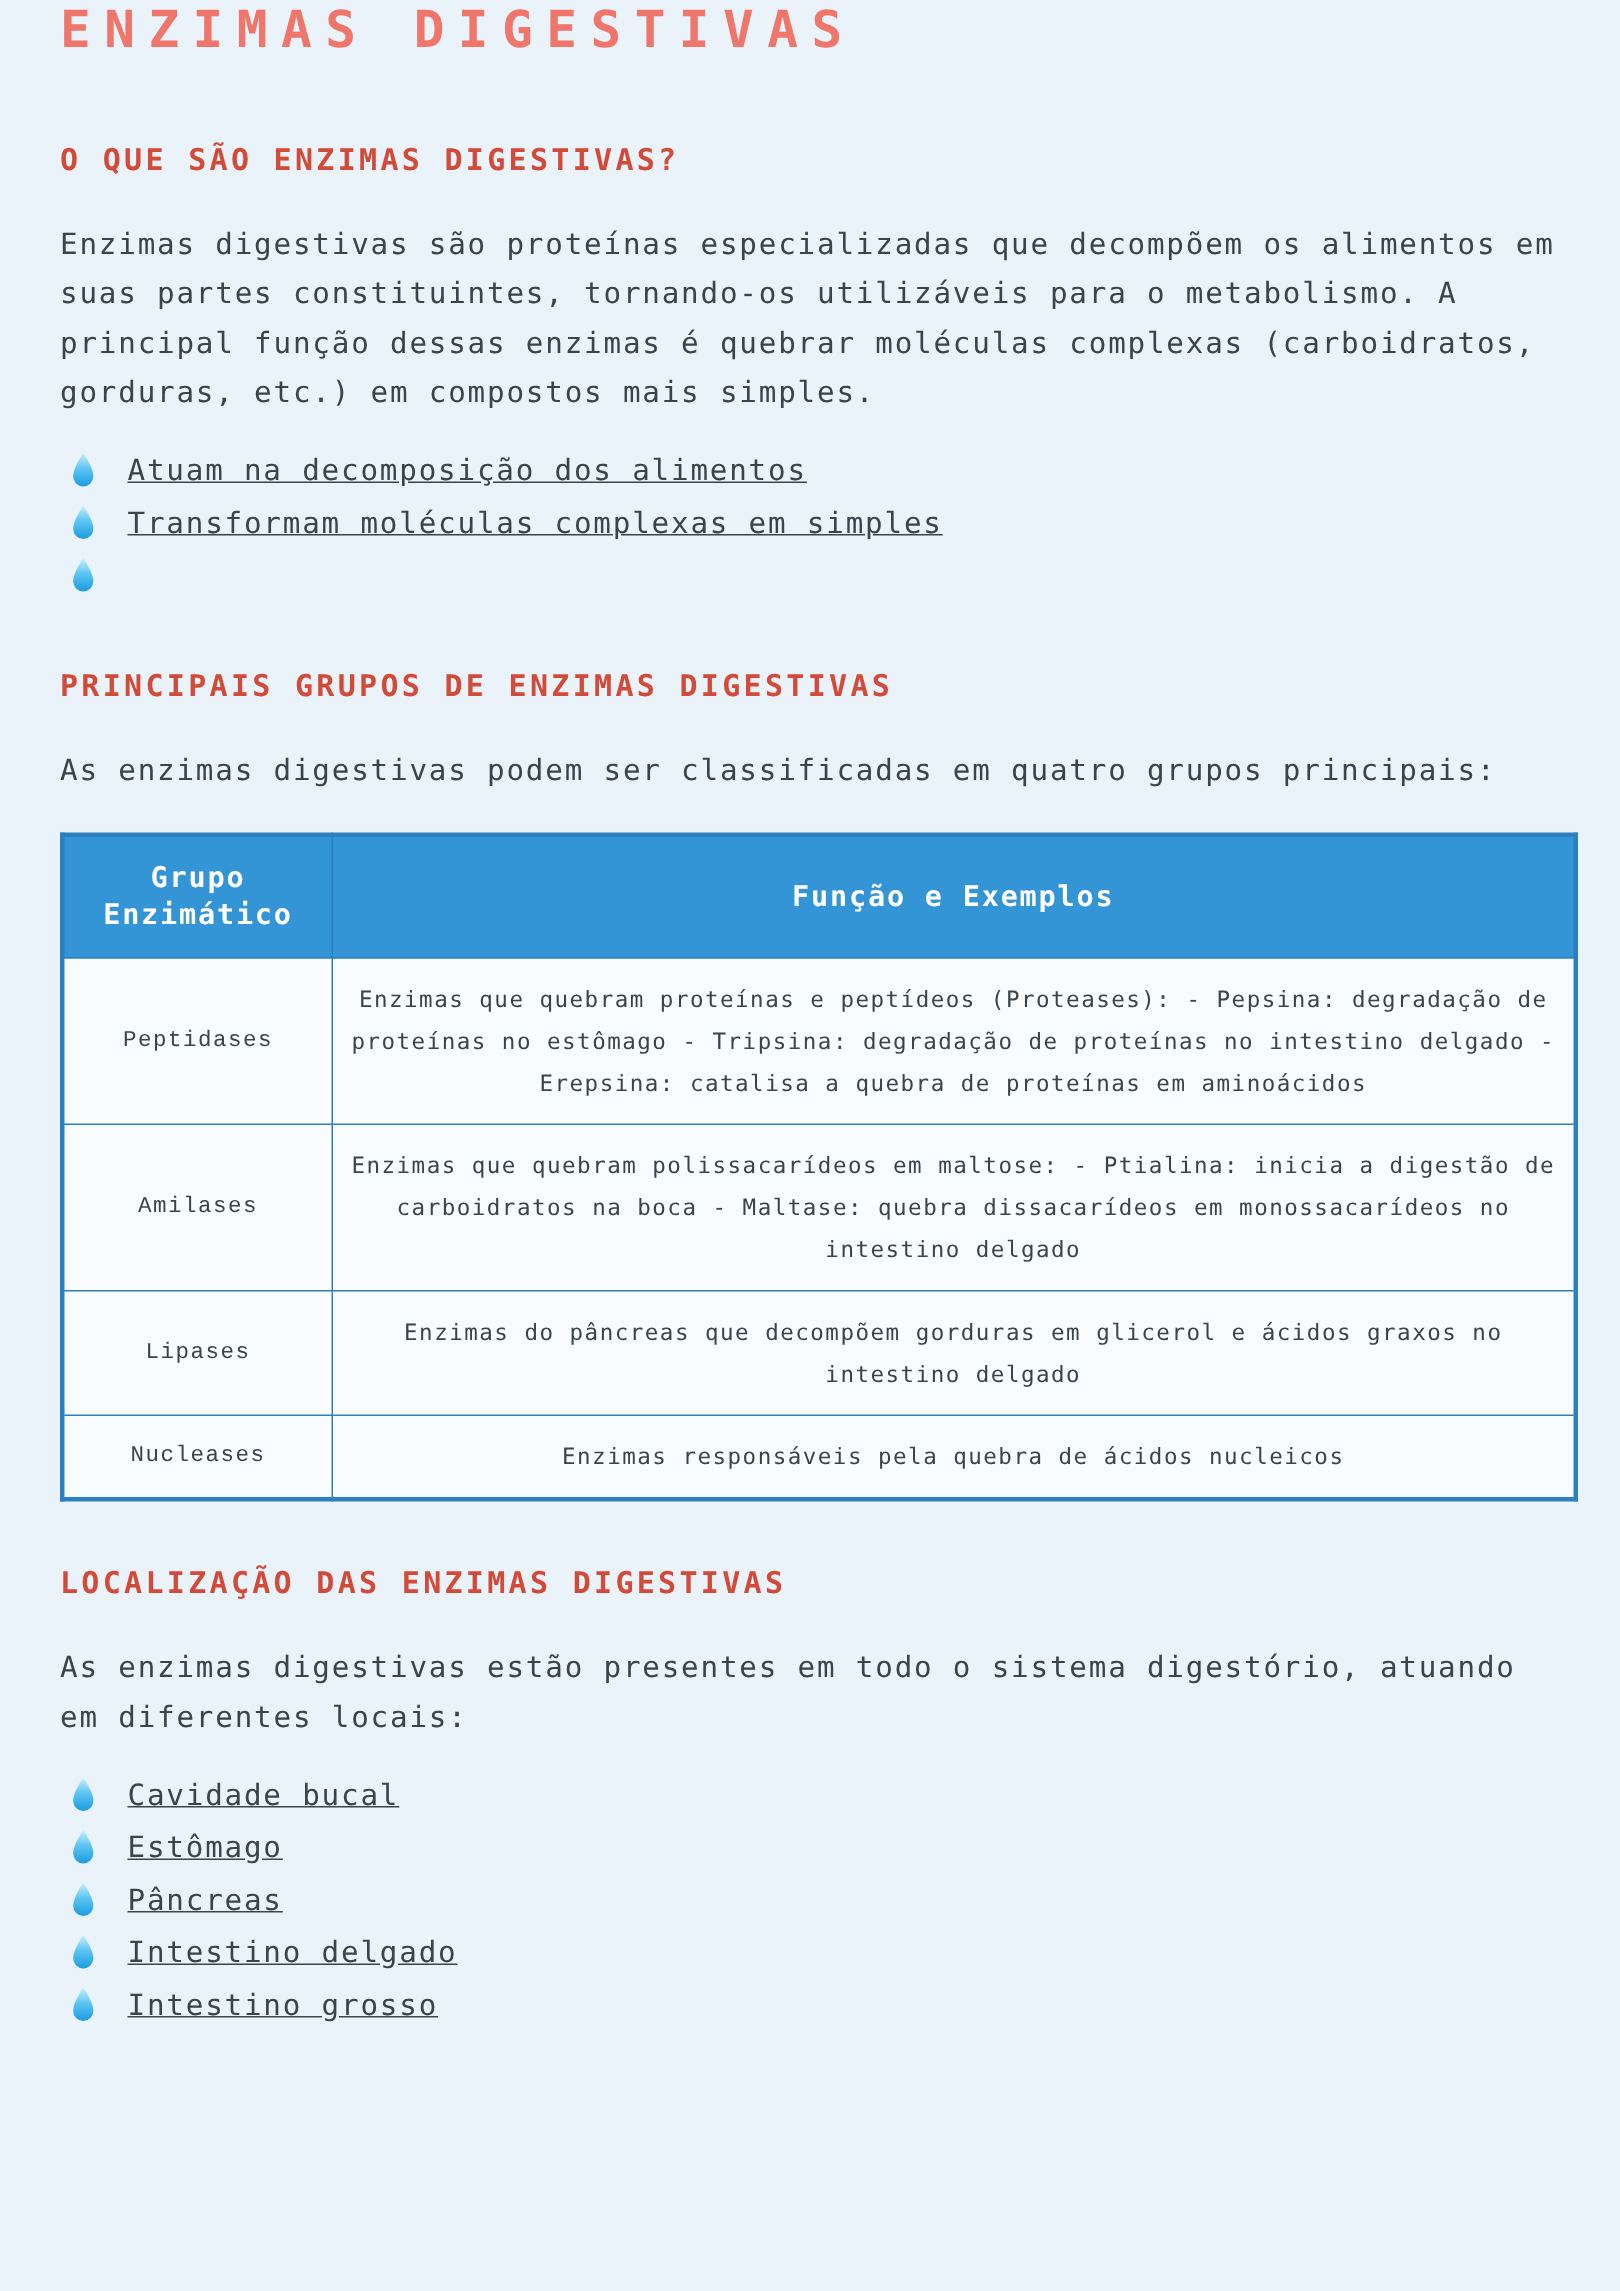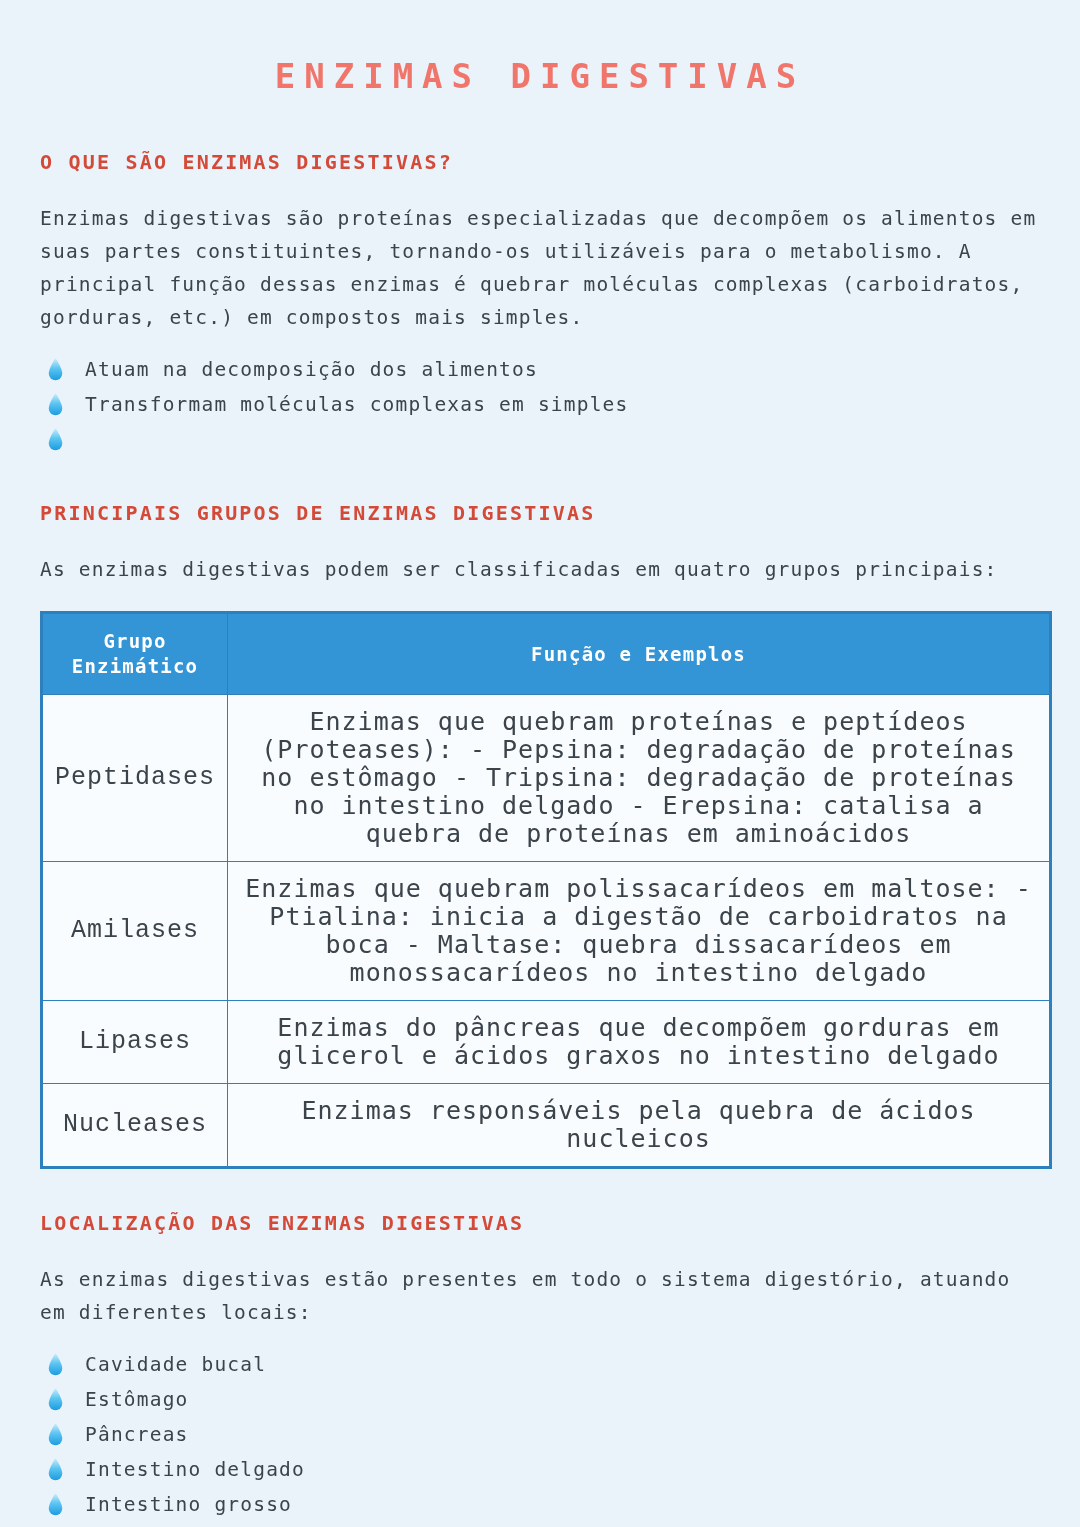--- a/index.html
+++ b/index.html
@@ -16,22 +16,20 @@
   body{
     height:1527px;
     background:var(--page-bg);
     font-family:"DejaVu Sans Mono","Liberation Mono",monospace;
     color:var(--body-color);
     overflow:hidden;
   }
   .page{width:1080px;height:1527px;padding:0 40px;}
 
   .doc-title{
-    margin-top:56px;
-    text-align:center;
     color:var(--title-color);
     font-size:34px;
     font-weight:bold;
     letter-spacing:9px;
   }
   .section-heading{
     color:var(--heading-color);
     font-size:20px;
     font-weight:bold;
     letter-spacing:2.2px;
@@ -52,20 +50,21 @@
     margin-top:18px;
   }
   ul.drops li{
     display:flex;
     align-items:center;
     gap:20px;
     padding-left:6px;
     height:35px;
     font-size:19.5px;
     letter-spacing:1.2px;
+    text-decoration:underline;
   }
   .drop-icon{flex:0 0 auto;display:inline-flex;}
 
   table.enzyme-table{
     margin-top:25px;
     width:1012px;
     border-collapse:collapse;
     border:3px solid var(--table-border);
     background:var(--cell-bg);
   }
@@ -74,21 +73,21 @@
     color:#ffffff;
     font-size:19px;
     font-weight:bold;
     letter-spacing:1.2px;
     line-height:25px;
     padding:15px 10px;
     border:1.5px solid var(--table-border);
     text-align:center;
   }
   table.enzyme-table td{
-    font-size:25px;
+    font-size:15px;
     letter-spacing:1px;
     line-height:28px;
     border:1.5px solid var(--table-border);
     text-align:center;
     vertical-align:middle;
     padding:13px 12px;
   }
   td.col-group{width:180px;font-family:Liberation Mono, monospace;}
 </style>
 </head>

